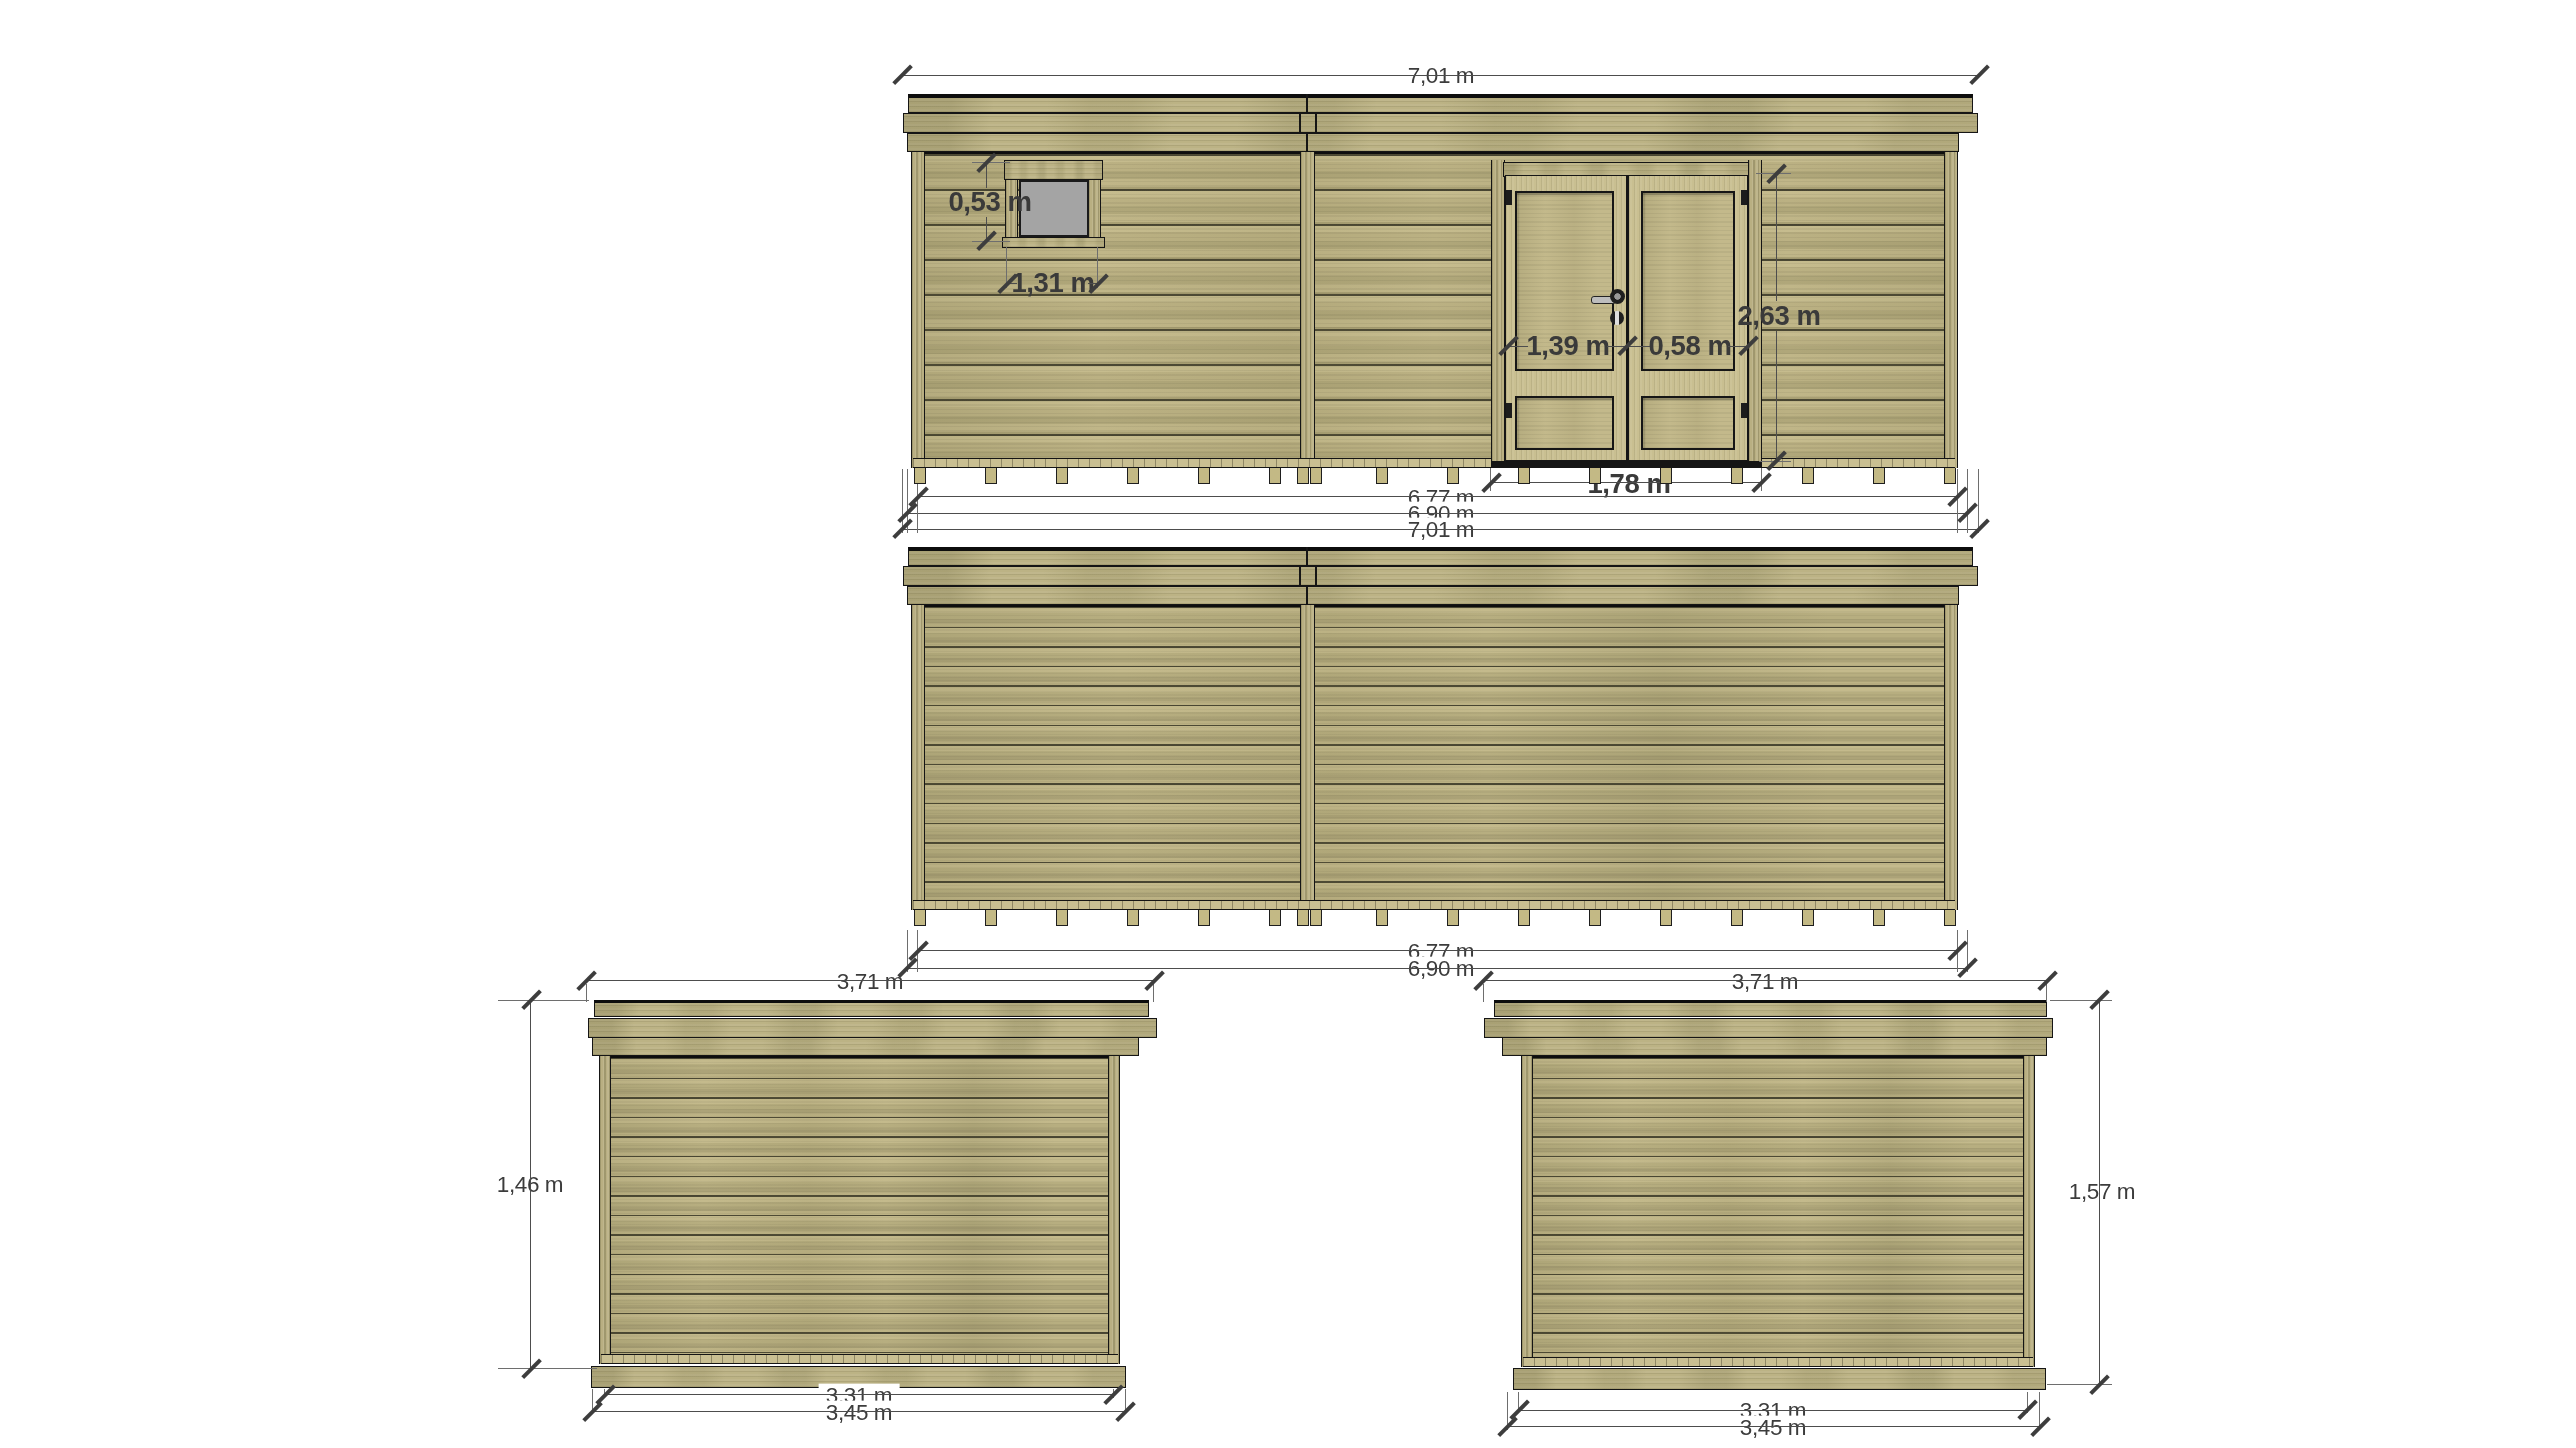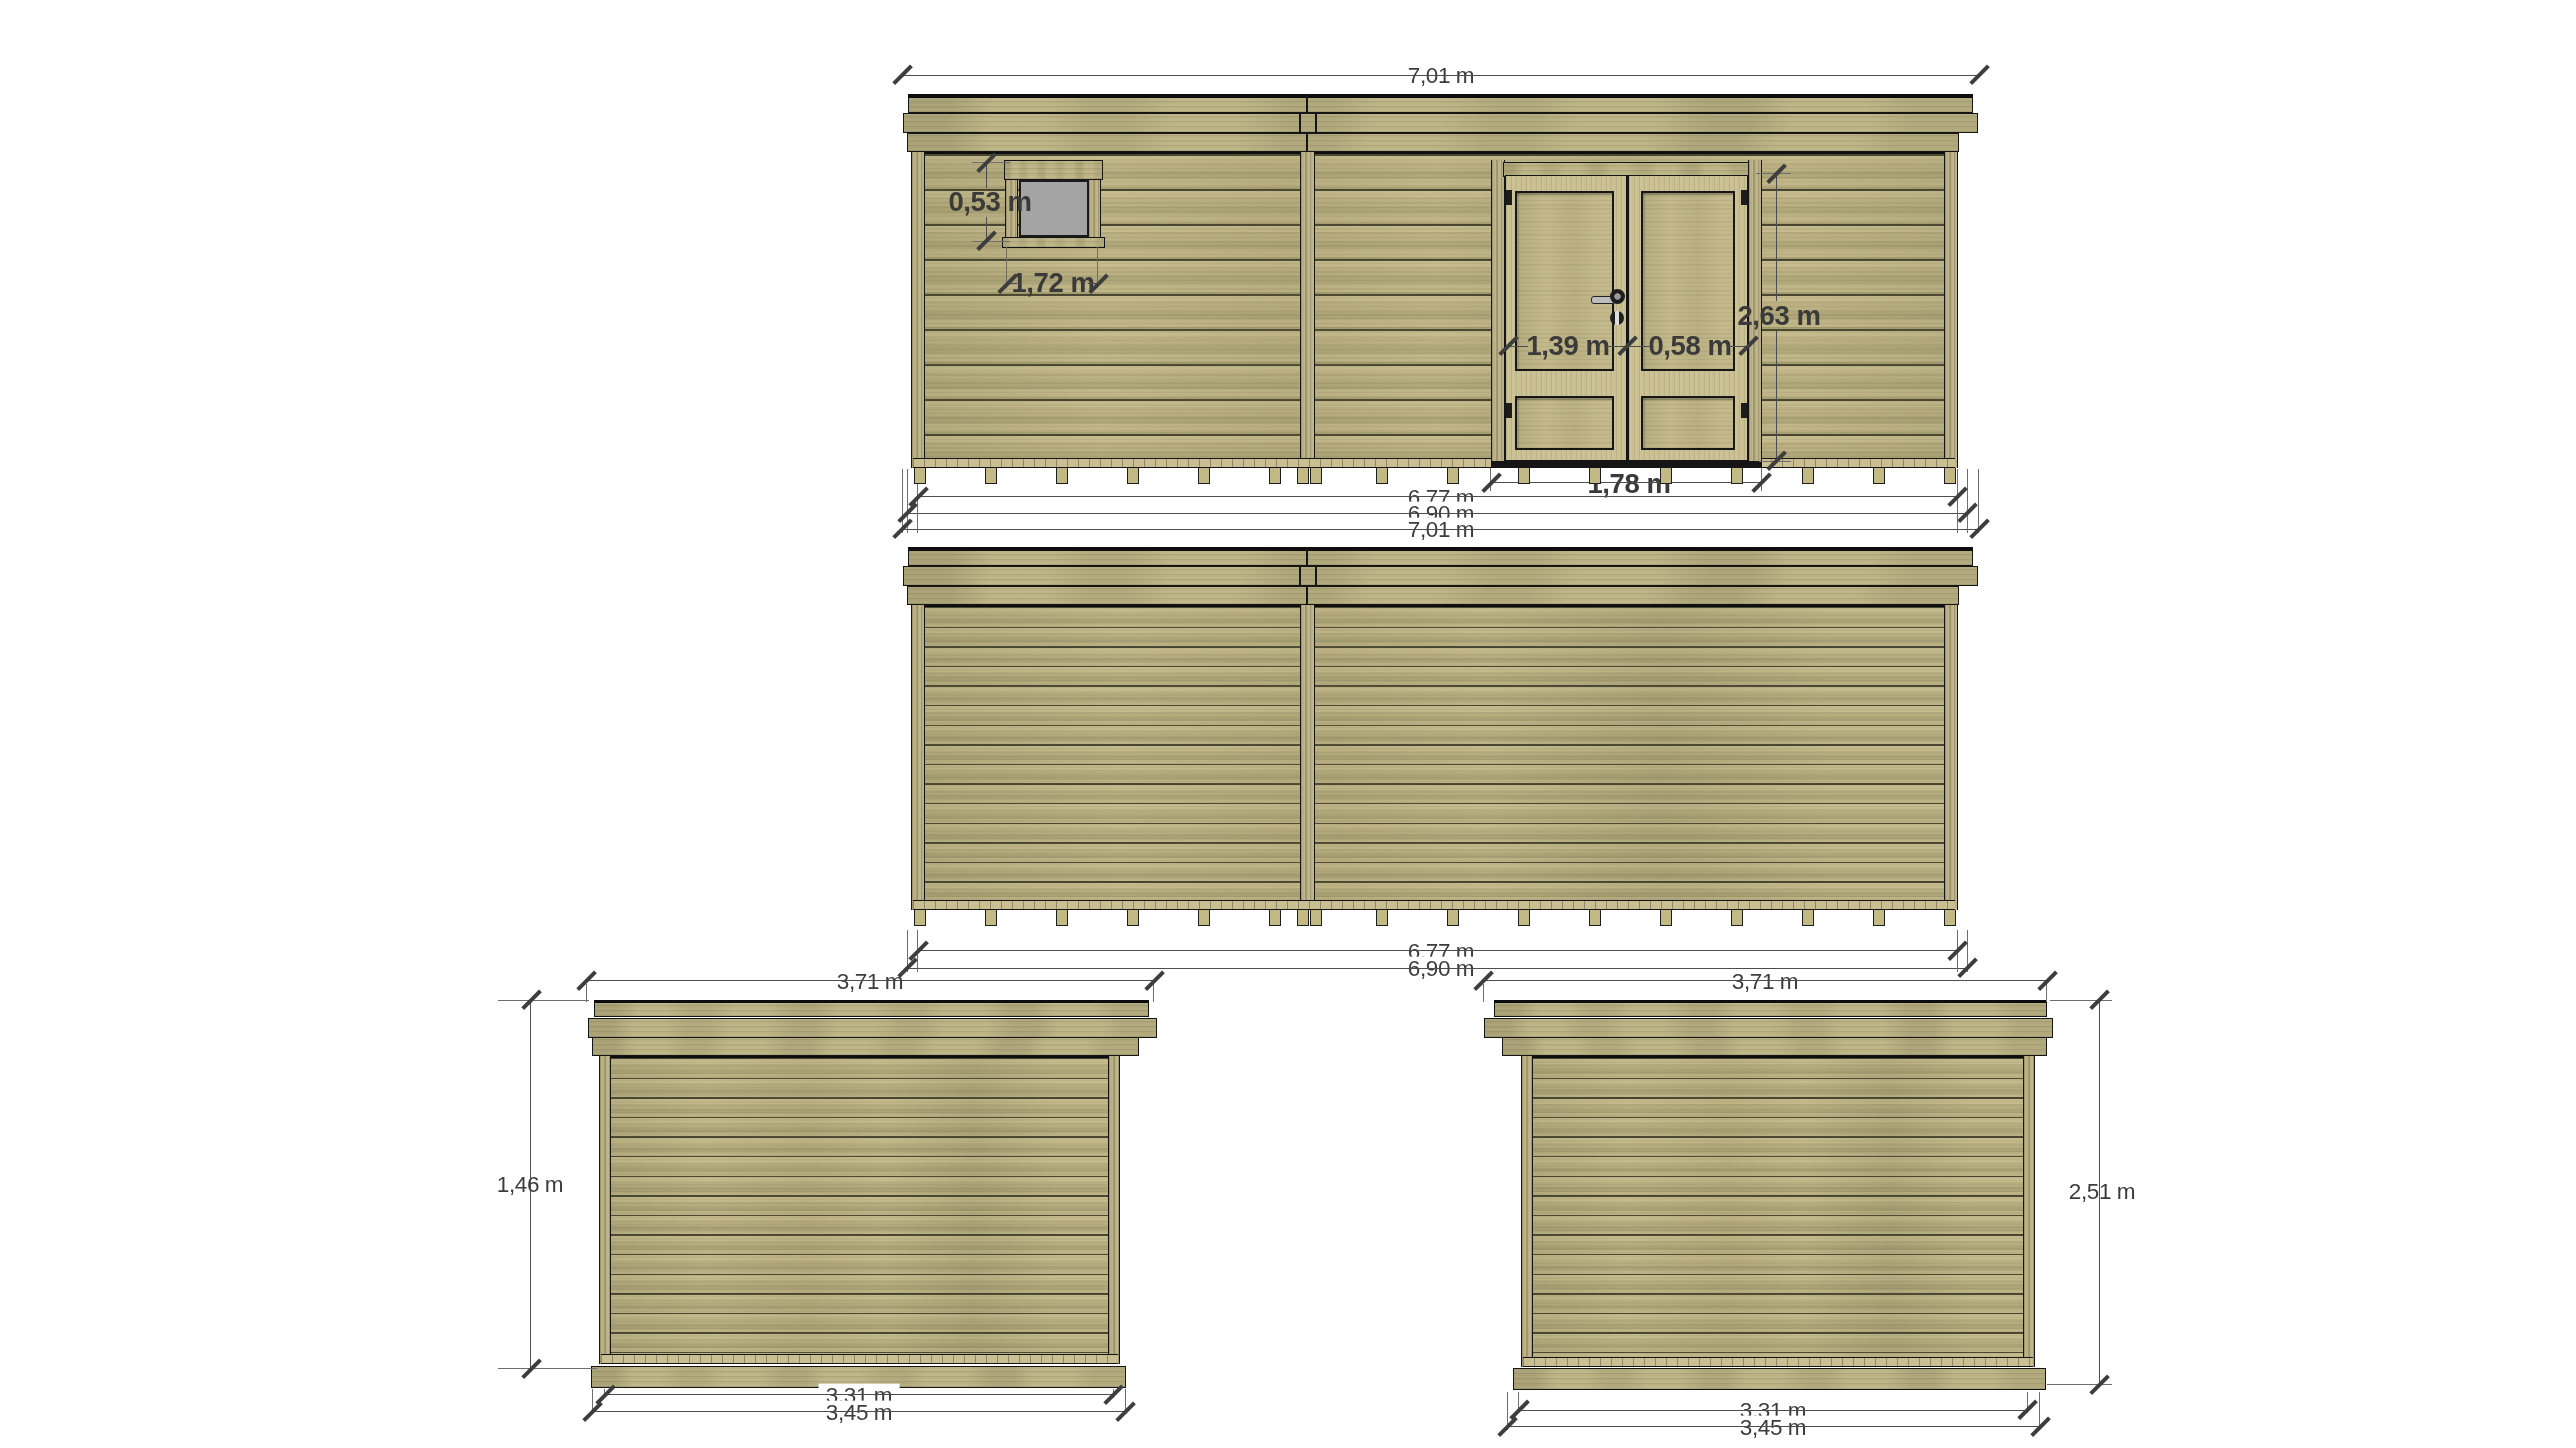--- a/index.html
+++ b/index.html
@@ -126,21 +126,21 @@
     <div class="abs" style="left:1591px;top:296px;width:24.6px;height:8px;background:#bdbdbd;border:1.4px solid #222;border-radius:2.9px;"></div>
     <div class="abs" style="left:1610px;top:289px;width:15px;height:15px;border-radius:50%;background:radial-gradient(circle,#999 0 2.9px,#1f1f1f 3.6px);"></div>
     <div class="abs" style="left:1610px;top:311px;width:13.8px;height:13.8px;border-radius:50%;background:linear-gradient(90deg,rgba(0,0,0,0) 38%,#ddd 38% 62%,rgba(0,0,0,0) 62%),#1f1f1f;"></div>
     <div class="abs" style="left:1506px;top:190px;width:5.8px;height:14.5px;background:#1c1c1c;"></div>
     <div class="abs" style="left:1506px;top:403px;width:5.8px;height:14.5px;background:#1c1c1c;"></div>
     <div class="abs" style="left:1741px;top:190px;width:5.8px;height:14.5px;background:#1c1c1c;"></div>
     <div class="abs" style="left:1741px;top:403px;width:5.8px;height:14.5px;background:#1c1c1c;"></div>
 
     <span class="lbl" style="left:1441px;top:76px;">7,01 m</span>
     <span class="lbl lblb" style="left:990px;top:202px;">0,53 m</span>
-    <span class="lbl lblb" style="left:1053px;top:283px;">1,72 m</span>
+    <span class="lbl lblb" style="left:1053px;top:283px;">1,31 m</span>
     <span class="lbl lblb" style="left:1568px;top:346px;">1,39 m</span>
     <span class="lbl lblb" style="left:1690px;top:346px;">0,58 m</span>
     <span class="lbl lblb" style="left:1779px;top:316px;">2,63 m</span>
     <span class="lbl lblb bg" style="left:1629px;top:484px;">1,78 m</span>
     <span class="lbl" style="left:1441px;top:498px;">6,77 m</span>
     <span class="lbl" style="left:1441px;top:514px;">6,90 m</span>
     <span class="lbl" style="left:1441px;top:530px;">7,01 m</span>
   </div>
 
   <div class="abs" style="left:0;top:0;width:100%;height:100%;">
@@ -178,21 +178,21 @@
   <div class="abs" style="left:0;top:0;width:100%;height:100%;">
     <div class="abs wood-h" style="left:1494px;top:1000px;width:553px;height:17.4px;border-top:3.6px solid #0d0d0d;"></div>
     <div class="abs wood-h" style="left:1484px;top:1018px;width:569px;height:19.6px;"></div>
     <div class="abs wood-h" style="left:1502px;top:1037px;width:545px;height:19px;"></div>
     <div class="abs plank27" style="left:1521px;top:1056px;width:514px;height:311px;border:2.2px solid #151515;border-top:2.9px solid #0e0e0e;"></div>
     <div class="abs wood-v" style="left:1521px;top:1056px;width:12.3px;height:311px;"></div>
     <div class="abs wood-v" style="left:2023px;top:1056px;width:12.3px;height:311px;"></div>
     <div class="abs deck" style="left:1523px;top:1357px;width:510px;height:10px;"></div>
     <div class="abs wood-h" style="left:1513px;top:1368px;width:533px;height:22px;"></div>
     <span class="lbl" style="left:1765px;top:982px;">3,71 m</span>
-    <span class="lbl" style="left:2102px;top:1192px;">2,51 m</span>
+    <span class="lbl" style="left:2102px;top:1192px;">1,57 m</span>
     <span class="lbl" style="left:1773px;top:1411px;">3,31 m</span>
     <span class="lbl" style="left:1773px;top:1428px;">3,45 m</span>
   </div>
 
 <div class="abs dimh" style="left: 903px; top: 75px; width: 1076px; height: 1.4px;"></div>
     <div class="abs dimh" style="left: 1007px; top: 283px; width: 10px; height: 1.4px;"></div>
     <div class="abs dimh" style="left: 1088px; top: 283px; width: 10px; height: 1.4px;"></div>
     <div class="abs dimh" style="left: 1508px; top: 346px; width: 20px; height: 1.4px;"></div>
     <div class="abs dimh" style="left: 1607px; top: 346px; width: 43px; height: 1.4px;"></div>
     <div class="abs dimh" style="left: 1728px; top: 346px; width: 20px; height: 1.4px;"></div>

